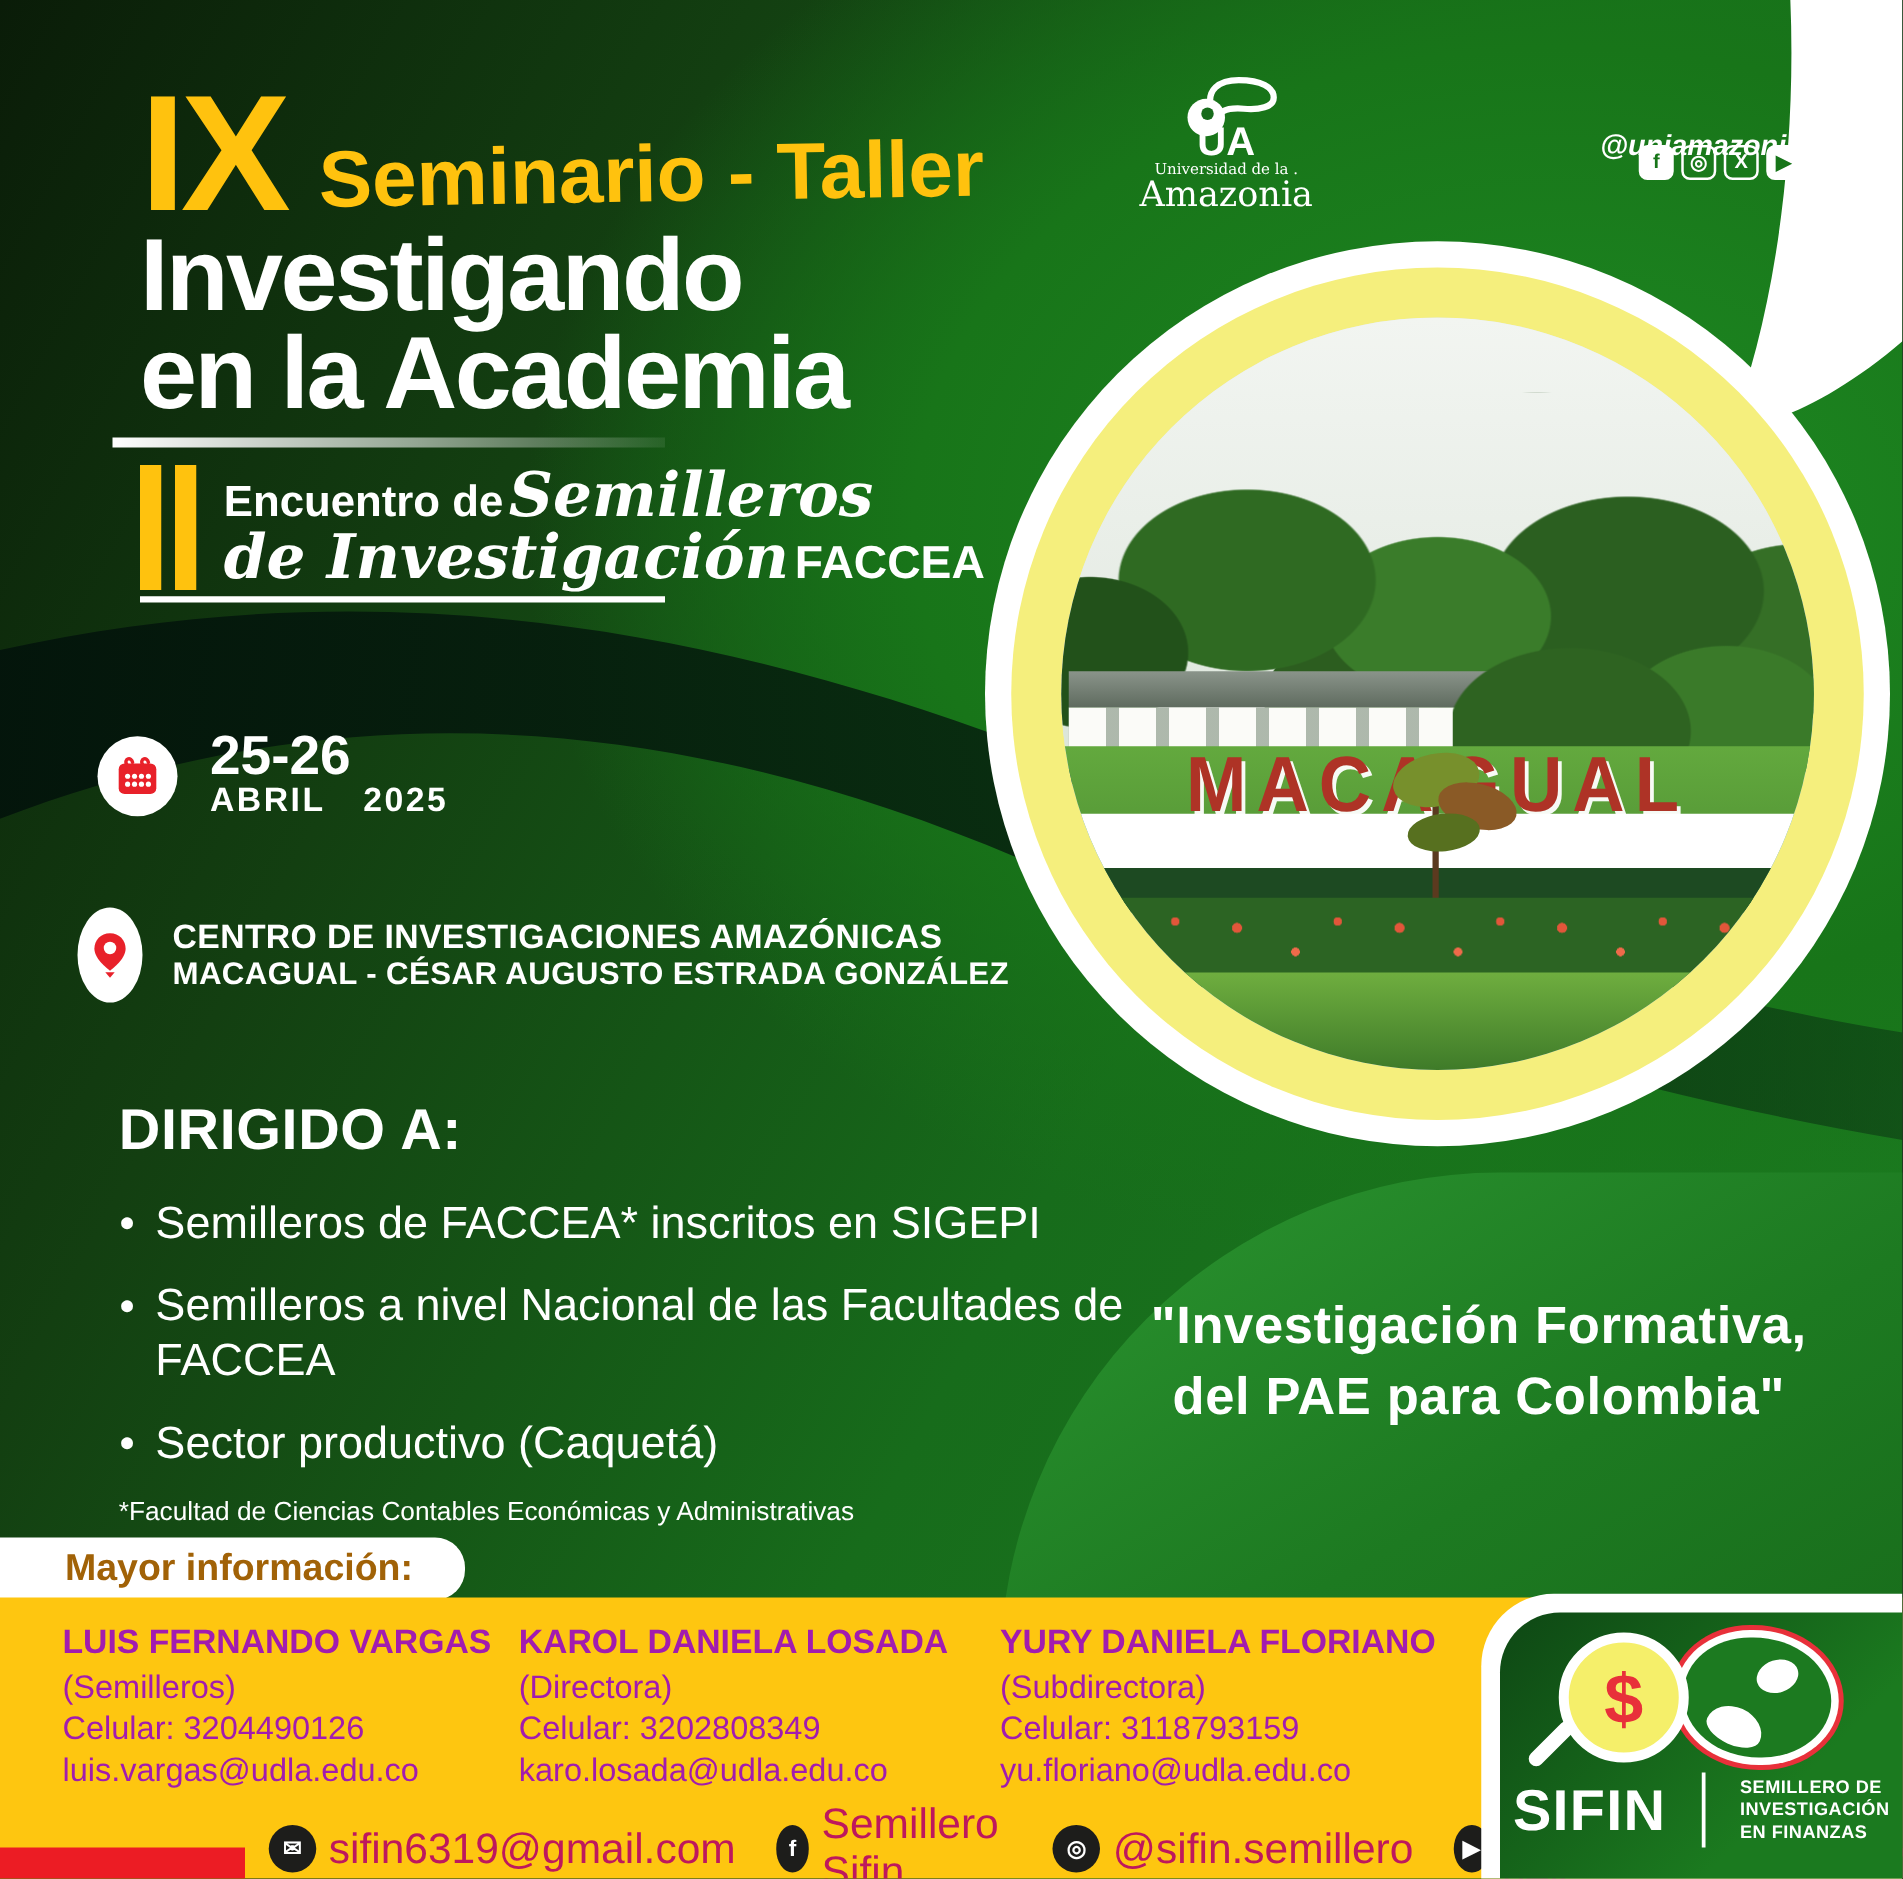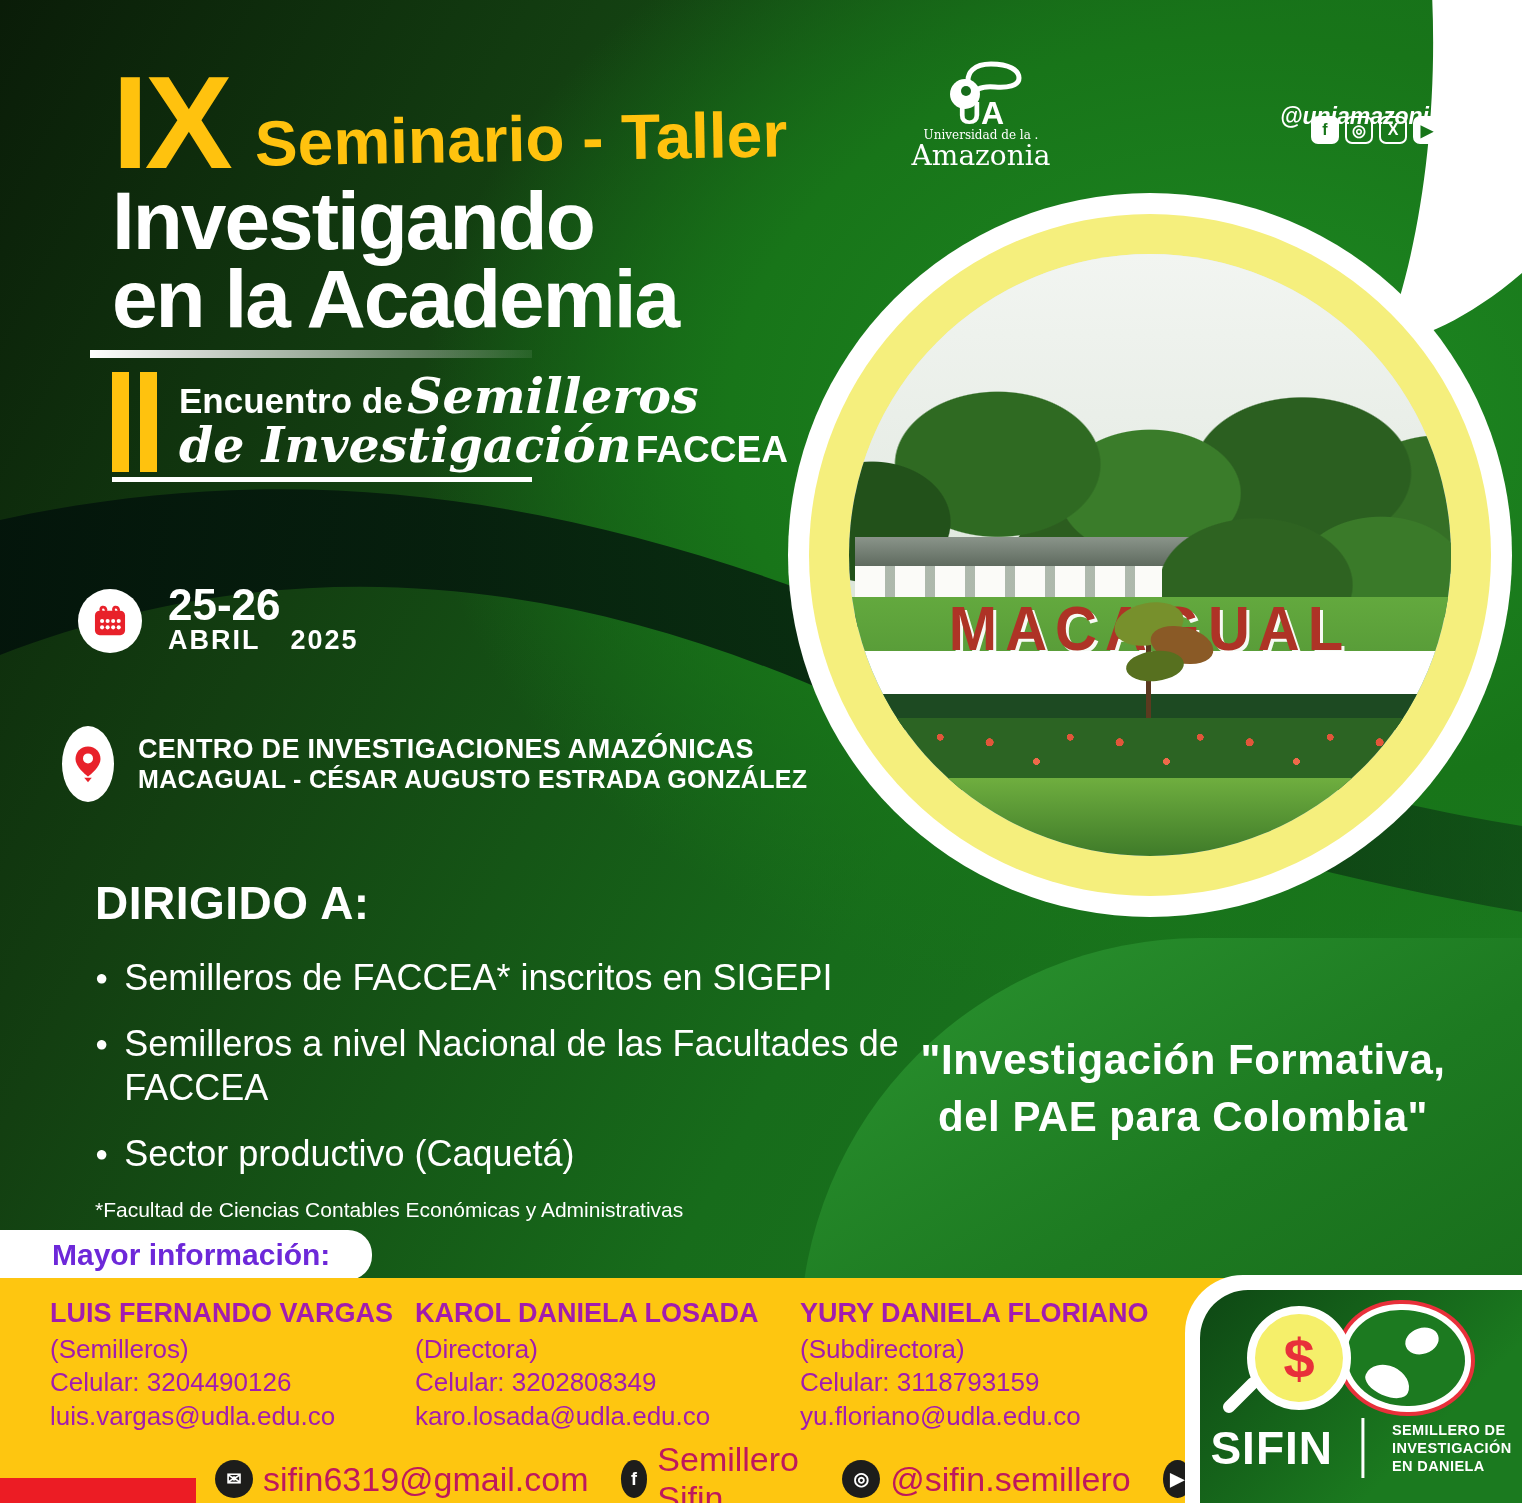--- a/index.html
+++ b/index.html
@@ -115,21 +115,21 @@
   .dir-dot{font-size:22px;margin:9px 16px 0 0;}
   .dir-foot{font-size:21px;margin-top:8px;}
 
   
   .quote{left:918px;top:1032px;width:530px;text-align:center;
     font-size:42px;font-weight:800;line-height:1.35;letter-spacing:.5px;}
 
   
   .info-tab{left:0;top:1230px;width:372px;height:50px;background:#fff;border-radius:0 24px 24px 0;
     display:flex;align-items:center;padding-left:52px;box-sizing:border-box;}
-  .info-tab span{color:#6d28d9;font-size:30px;font-weight:800;}
+  .info-tab span{color:#a16207;font-size:30px;font-weight:800;}
   .yellow{left:0;top:1278px;width:1522px;height:225px;background:#fec610;}
   .contact{position:absolute;top:20px;color:#a21caf;}
   .c1{left:50px;} .c2{left:415px;} .c3{left:800px;}
   .c-name{font-size:27px;font-weight:800;margin-bottom:4px;}
   .c-line{font-size:26px;line-height:1.28;}
   .social-bottom{position:absolute;left:215px;top:162px;display:flex;gap:32px;align-items:center;}
   .sb-item{display:flex;align-items:center;gap:10px;}
   .sb-circle{width:38px;height:38px;border-radius:50%;background:#1d1d1b;color:#fff;
     display:flex;align-items:center;justify-content:center;font-size:18px;font-weight:700;}
   .sb-label{color:#be185d;font-size:34px;}
@@ -371,19 +371,19 @@
           <div class="lens">$</div>
           <div class="handle-mag"></div>
         </div>
       </div>
       <div class="sifin-name-row">
         <div class="sifin-acro">SIFIN</div>
         <div class="sifin-div"></div>
         <div class="sifin-desc">
           <div>SEMILLERO DE</div>
           <div>INVESTIGACIÓN</div>
-          <div>EN DANIELA</div>
+          <div>EN FINANZAS</div>
         </div>
       </div>
     </div>
   </div>
 
 </div>
 
 </body></html>

